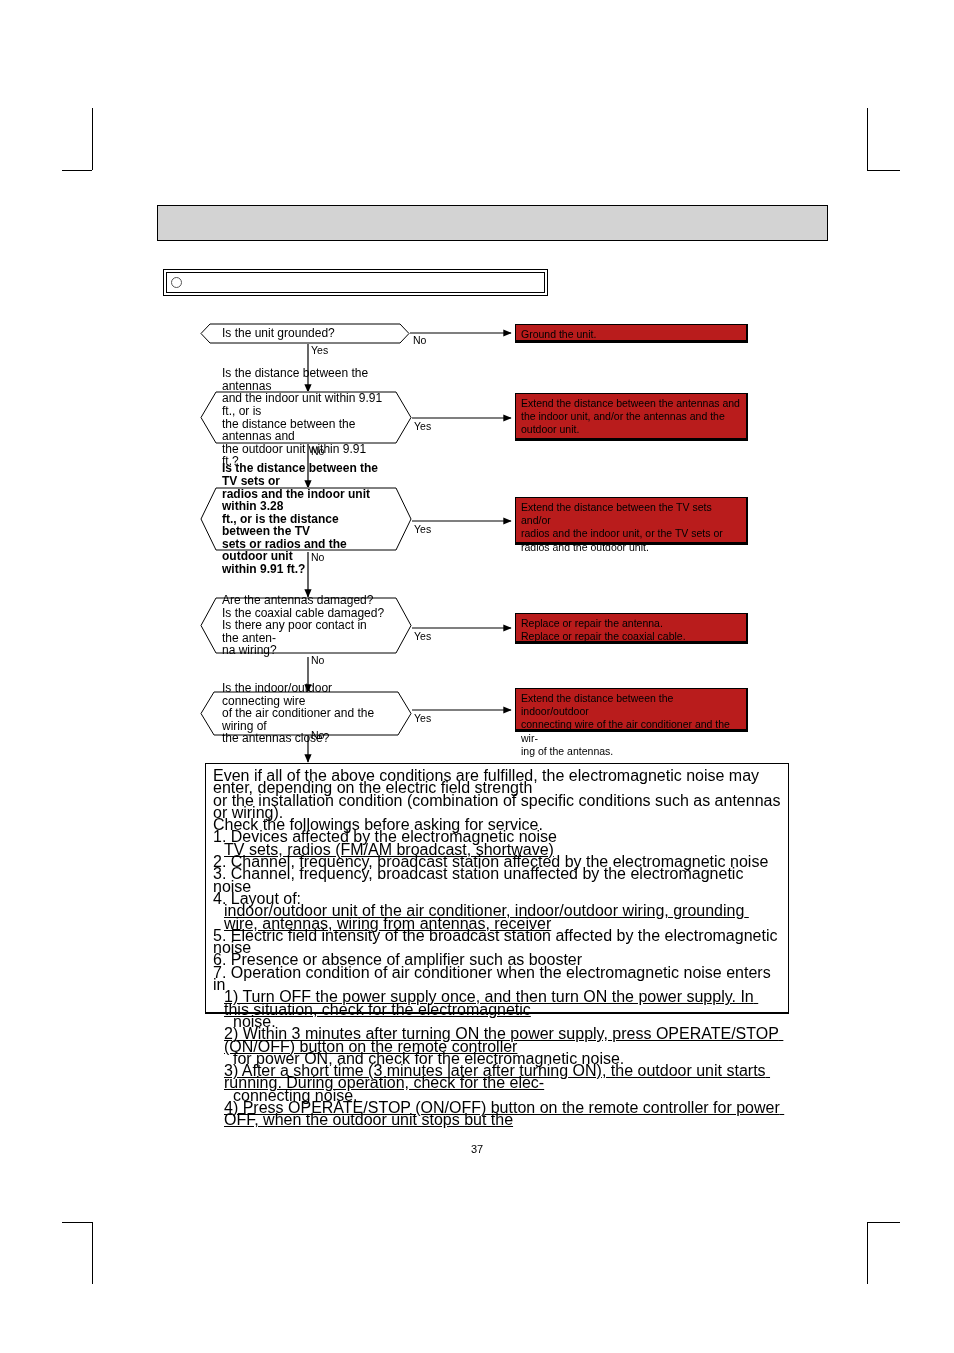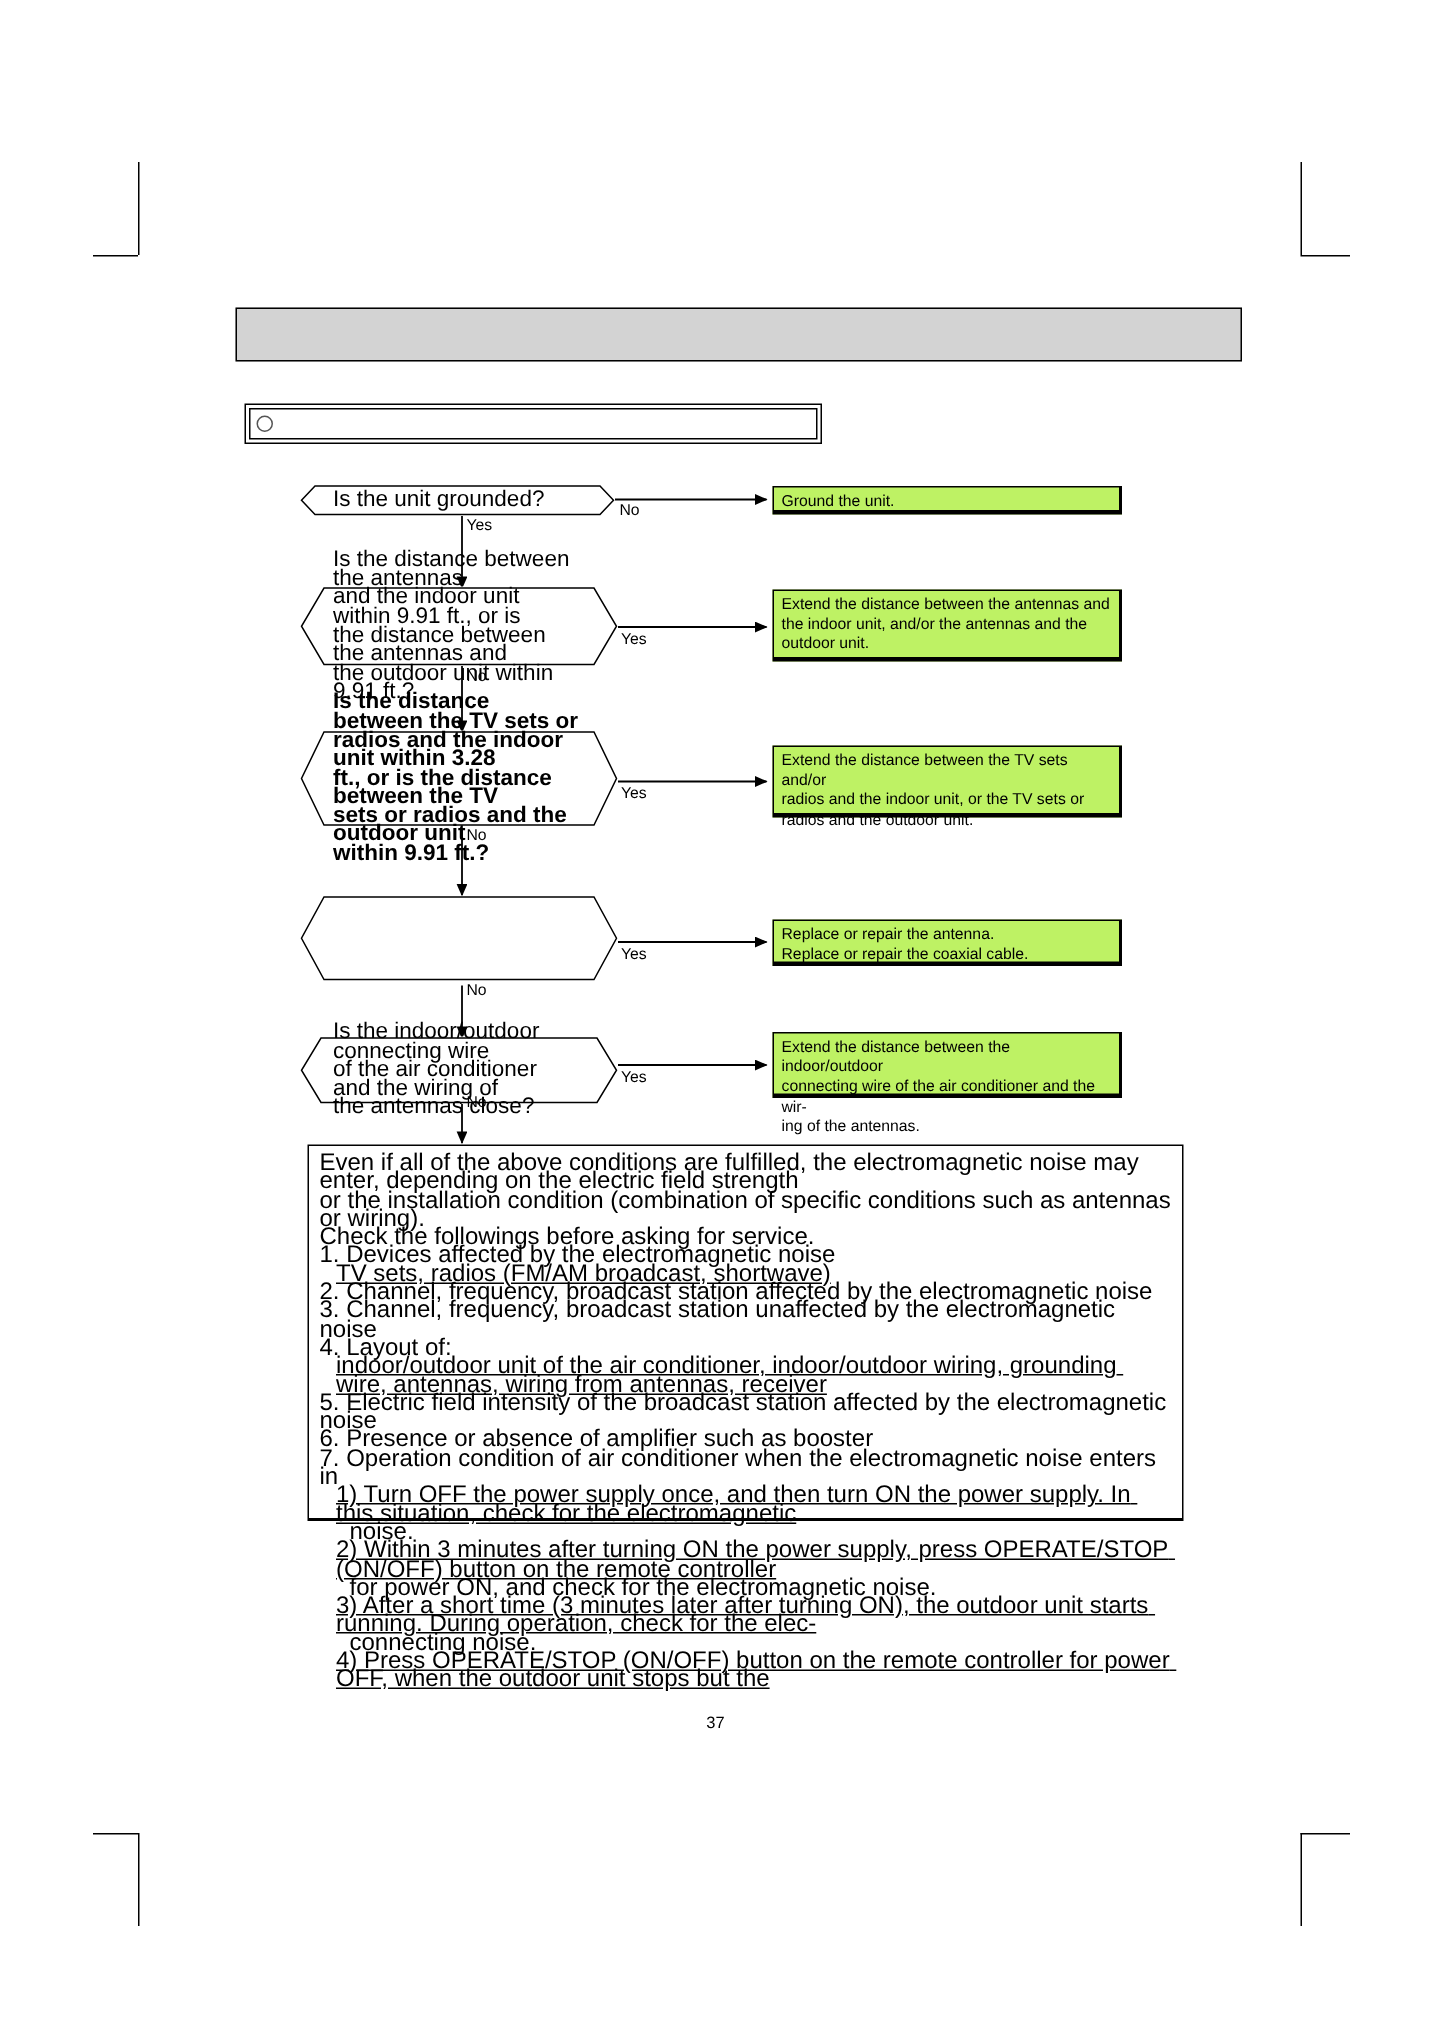--- a/index.html
+++ b/index.html
@@ -97,29 +97,29 @@
   }
   .decision .dtext {
     position: absolute;
     left: 22px;
     top: 0;
     right: 26px;
     height: 100%;
     display: flex;
     flex-direction: column;
     justify-content: center;
-    font-size: 15px;
+    font-size: 12px;
     line-height: 12.6px;
     white-space: pre-line;
   }
 
   .resultbox {
     position: absolute;
     box-sizing: border-box;
-    background: #bef264;
+    background: #b91c1c;
     border: 1px solid #000;
     border-bottom-width: 3px;
     border-right-width: 2px;
     padding: 3px 4px 2px 5px;
     font-size: 10.5px;
     line-height: 13.2px;
     white-space: pre-line;
   }
 
   .flowlabel {
@@ -246,20 +246,24 @@
 <div class="flowlabel" style="left:414px; top:523px;">Yes</div>
 <div class="flowlabel" style="left:311px; top:551px;">No</div>
 <div class="resultbox" style="left:515px; top:497px; width:233px; height:48px;">Extend the distance between the TV sets and/or
 radios and the indoor unit, or the TV sets or
 radios and the outdoor unit.</div>
 
 <div class="decision" style="left:200px; top:597px; width:212px; height:57px;">
   <svg width="212" height="57" viewBox="0 0 212 57" xmlns="http://www.w3.org/2000/svg">
     <polygon points="16,1 196,1 211,28.5 196,56 16,56 1,28.5" fill="#fff" stroke="#000" stroke-width="1"></polygon>
   </svg>
+  <div class="dtext">Are the antennas damaged?
+Is the coaxial cable damaged?
+Is there any poor contact in the anten-
+na wiring?</div>
 </div>
 <div class="flowlabel" style="left:414px; top:630px;">Yes</div>
 <div class="flowlabel" style="left:311px; top:654px;">No</div>
 <div class="resultbox" style="left:515px; top:613px; width:233px; height:31px;">Replace or repair the antenna.
 Replace or repair the coaxial cable.</div>
 
 <div class="decision" style="left:200px; top:691px; width:212px; height:45px;">
   <svg width="212" height="45" viewBox="0 0 212 45" xmlns="http://www.w3.org/2000/svg">
     <polygon points="14,1 198,1 211,22.5 198,44 14,44 1,22.5" fill="#fff" stroke="#000" stroke-width="1"></polygon>
   </svg>

